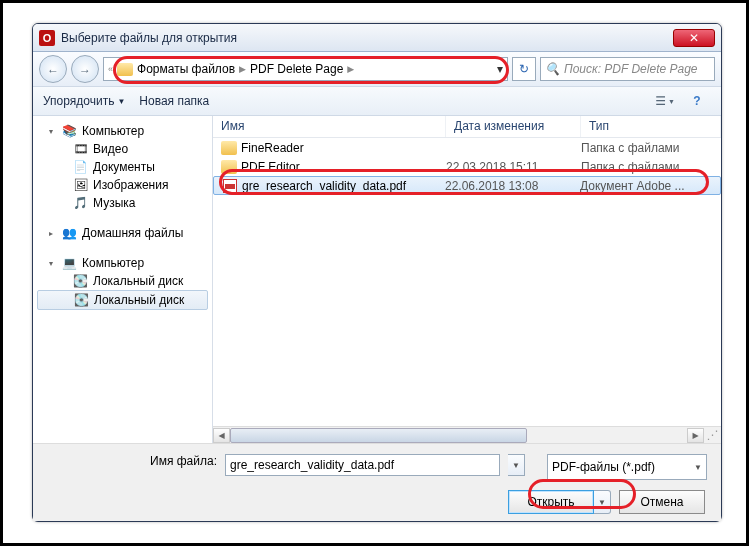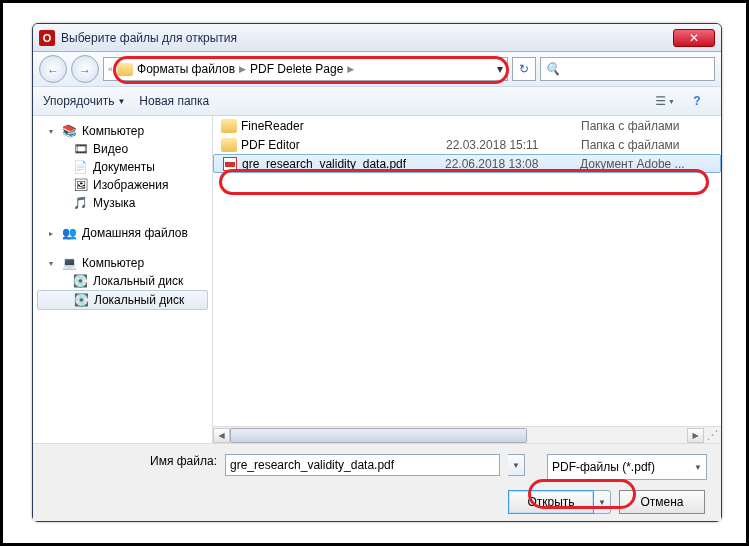--- a/index.html
+++ b/index.html
@@ -90,20 +90,21 @@
       <span class="sep">▶</span>
       <span>PDF Delete Page</span>
       <span class="sep">▶</span>
       <span class="drop">▾</span>
     </div>
     <div class="refresh">
           <span>↻</span>
         </div>
     <div class="search">
       <span>🔍</span>
+      <span>Поиск: PDF Delete Page</span>
     </div>
   </div>
 
   <div class="toolbar">
     <div class="menuitem">
           <span>Упорядочить</span>
           <span style="font-size:8px">▼</span>
         </div>
     <div class="menuitem">Новая папка</div>
     <div class="right">
@@ -137,39 +138,44 @@
             <span>Изображения</span>
           </div>
       <div class="tree-item level2">
             <span class="ico">🎵</span>
             <span>Музыка</span>
           </div>
       <div style="height:12px"></div>
       <div class="tree-item level1">
             <span class="exp">▸</span>
             <span class="ico">👥</span>
-            <span>Домашняя файлов</span>
+            <span>Домашняя файлы</span>
           </div>
       <div style="height:12px"></div>
       <div class="tree-item level1">
             <span class="exp">▾</span>
             <span class="ico">💻</span>
             <span>Компьютер</span>
           </div>
       <div class="tree-item level2">
             <span class="ico">💽</span>
             <span>Локальный диск</span>
           </div>
       <div class="tree-item level2 selected">
             <span class="ico">💽</span>
             <span>Локальный диск</span>
           </div>
     </div>
 
     <div class="filelist">
+      <div class="fl-head">
+        <div class="col-name">Имя</div>
+        <div class="col-date">Дата изменения</div>
+        <div class="col-type">Тип</div>
+      </div>
       <div class="fl-row">
         <span class="ico folder-icon"></span>
         <span class="name">FineReader</span>
         <span class="type">Папка с файлами</span>
       </div>
       <div class="fl-row">
         <span class="ico folder-icon"></span>
         <span class="name">PDF Editor</span>
         <span class="date">22.03.2018 15:11</span>
         <span class="type">Папка с файлами</span>

